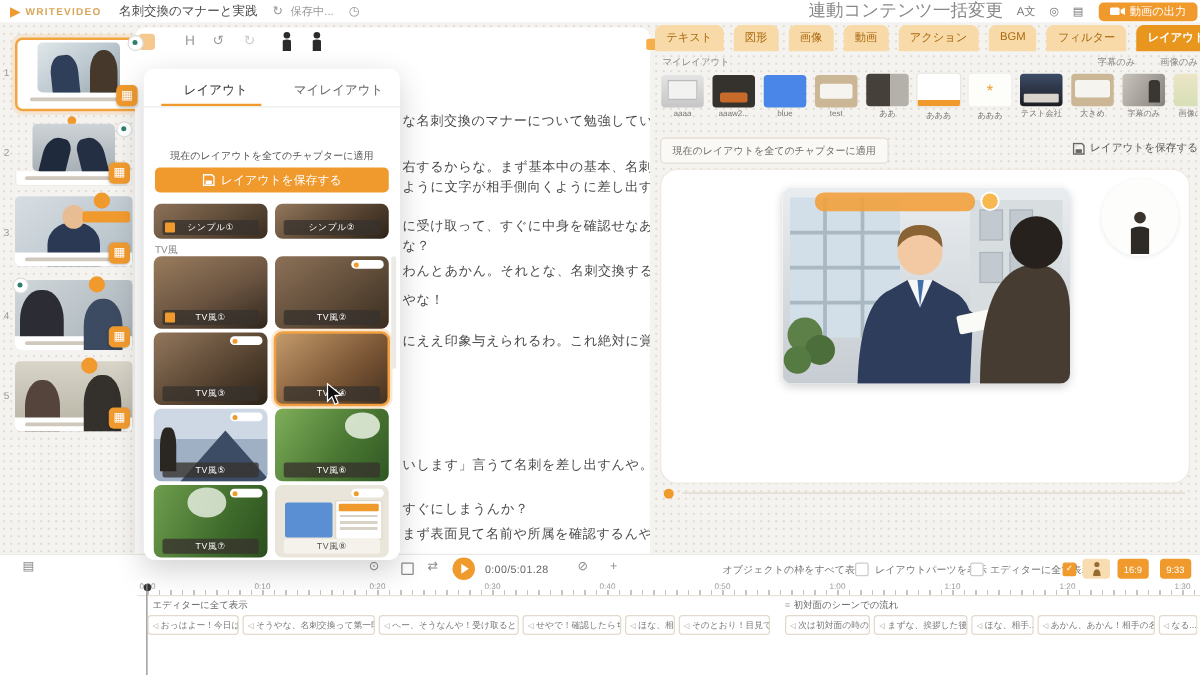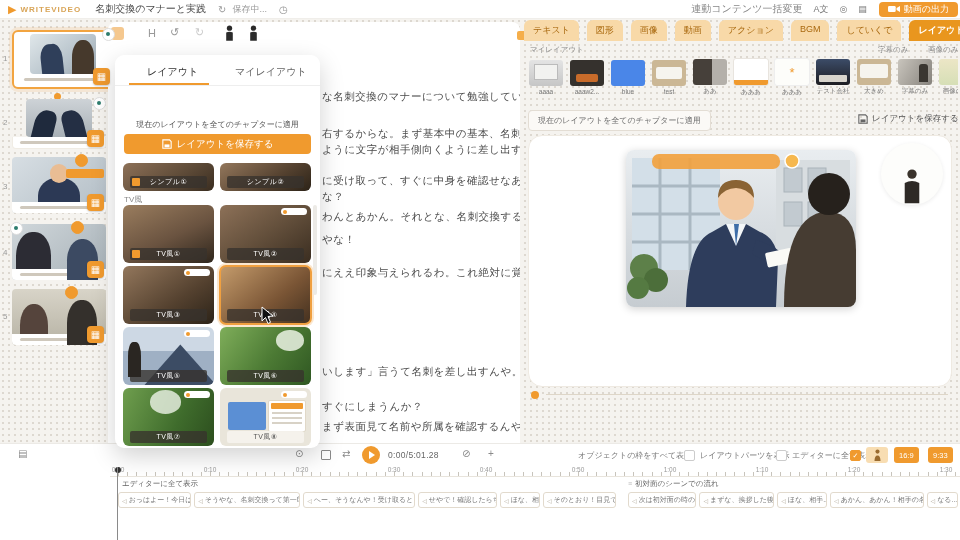--- a/index.html
+++ b/index.html
@@ -167,21 +167,21 @@
 <div id="app">
 
   <div id="topbar" class="abs">
     <span class="logo-mark">▶</span>
     <span class="logo-text">WRITEVIDEO</span>
     <span class="doc-title">名刺交換のマナーと実践</span>
     <span class="tb-ic">↻</span>
     <span class="tb-status">保存中...</span>
     <span class="tb-ic">◷</span>
     <div id="tb-right">
-      <span style="color:#888;font-size:10px">連動コンテンツ一括変更</span>
+      <span style="color:#888;font-size:14px">連動コンテンツ一括変更</span>
       <span class="tb-right-ic">A文</span>
       <span class="tb-right-ic">◎</span>
       <span class="tb-right-ic">▤</span>
       <div id="export-btn">
         <svg width="12" height="8" viewBox="0 0 14 9">
             <rect x="0" y="1" width="9" height="7" rx="1.5" fill="#fff"></rect>
             <path d="M10 3.2 L14 1 V8 L10 5.8 Z" fill="#fff"></path>
           </svg>
         <span>動画の出力</span>
       </div>
@@ -275,21 +275,21 @@
   </div>
 
   <div class="abs" style="left:517px;top:31px;width:9px;height:9px;background:#f5ae4a;border-radius:2px;z-index:3"></div>
   <div id="rtabs" class="abs">
     <span class="rtab">テキスト</span>
     <span class="rtab">図形</span>
     <span class="rtab">画像</span>
     <span class="rtab">動画</span>
     <span class="rtab">アクション</span>
     <span class="rtab">BGM</span>
-    <span class="rtab">していくで</span>
+    <span class="rtab">フィルター</span>
     <span class="rtab active">レイアウト</span>
   </div>
 
   <span class="abs rp-label" style="left:530px;top:45px">マイレイアウト</span>
   <span class="abs rp-label" style="left:878px;top:45px">字幕のみ</span>
   <span class="abs rp-label" style="left:928px;top:45px">画像のみ</span>
 
   <div class="abs flexrow" style="left:528px;top:58px;width:430px;gap:5px;overflow:hidden">
     <div class="lt-wrap">
         <div class="lt lt0"></div>

